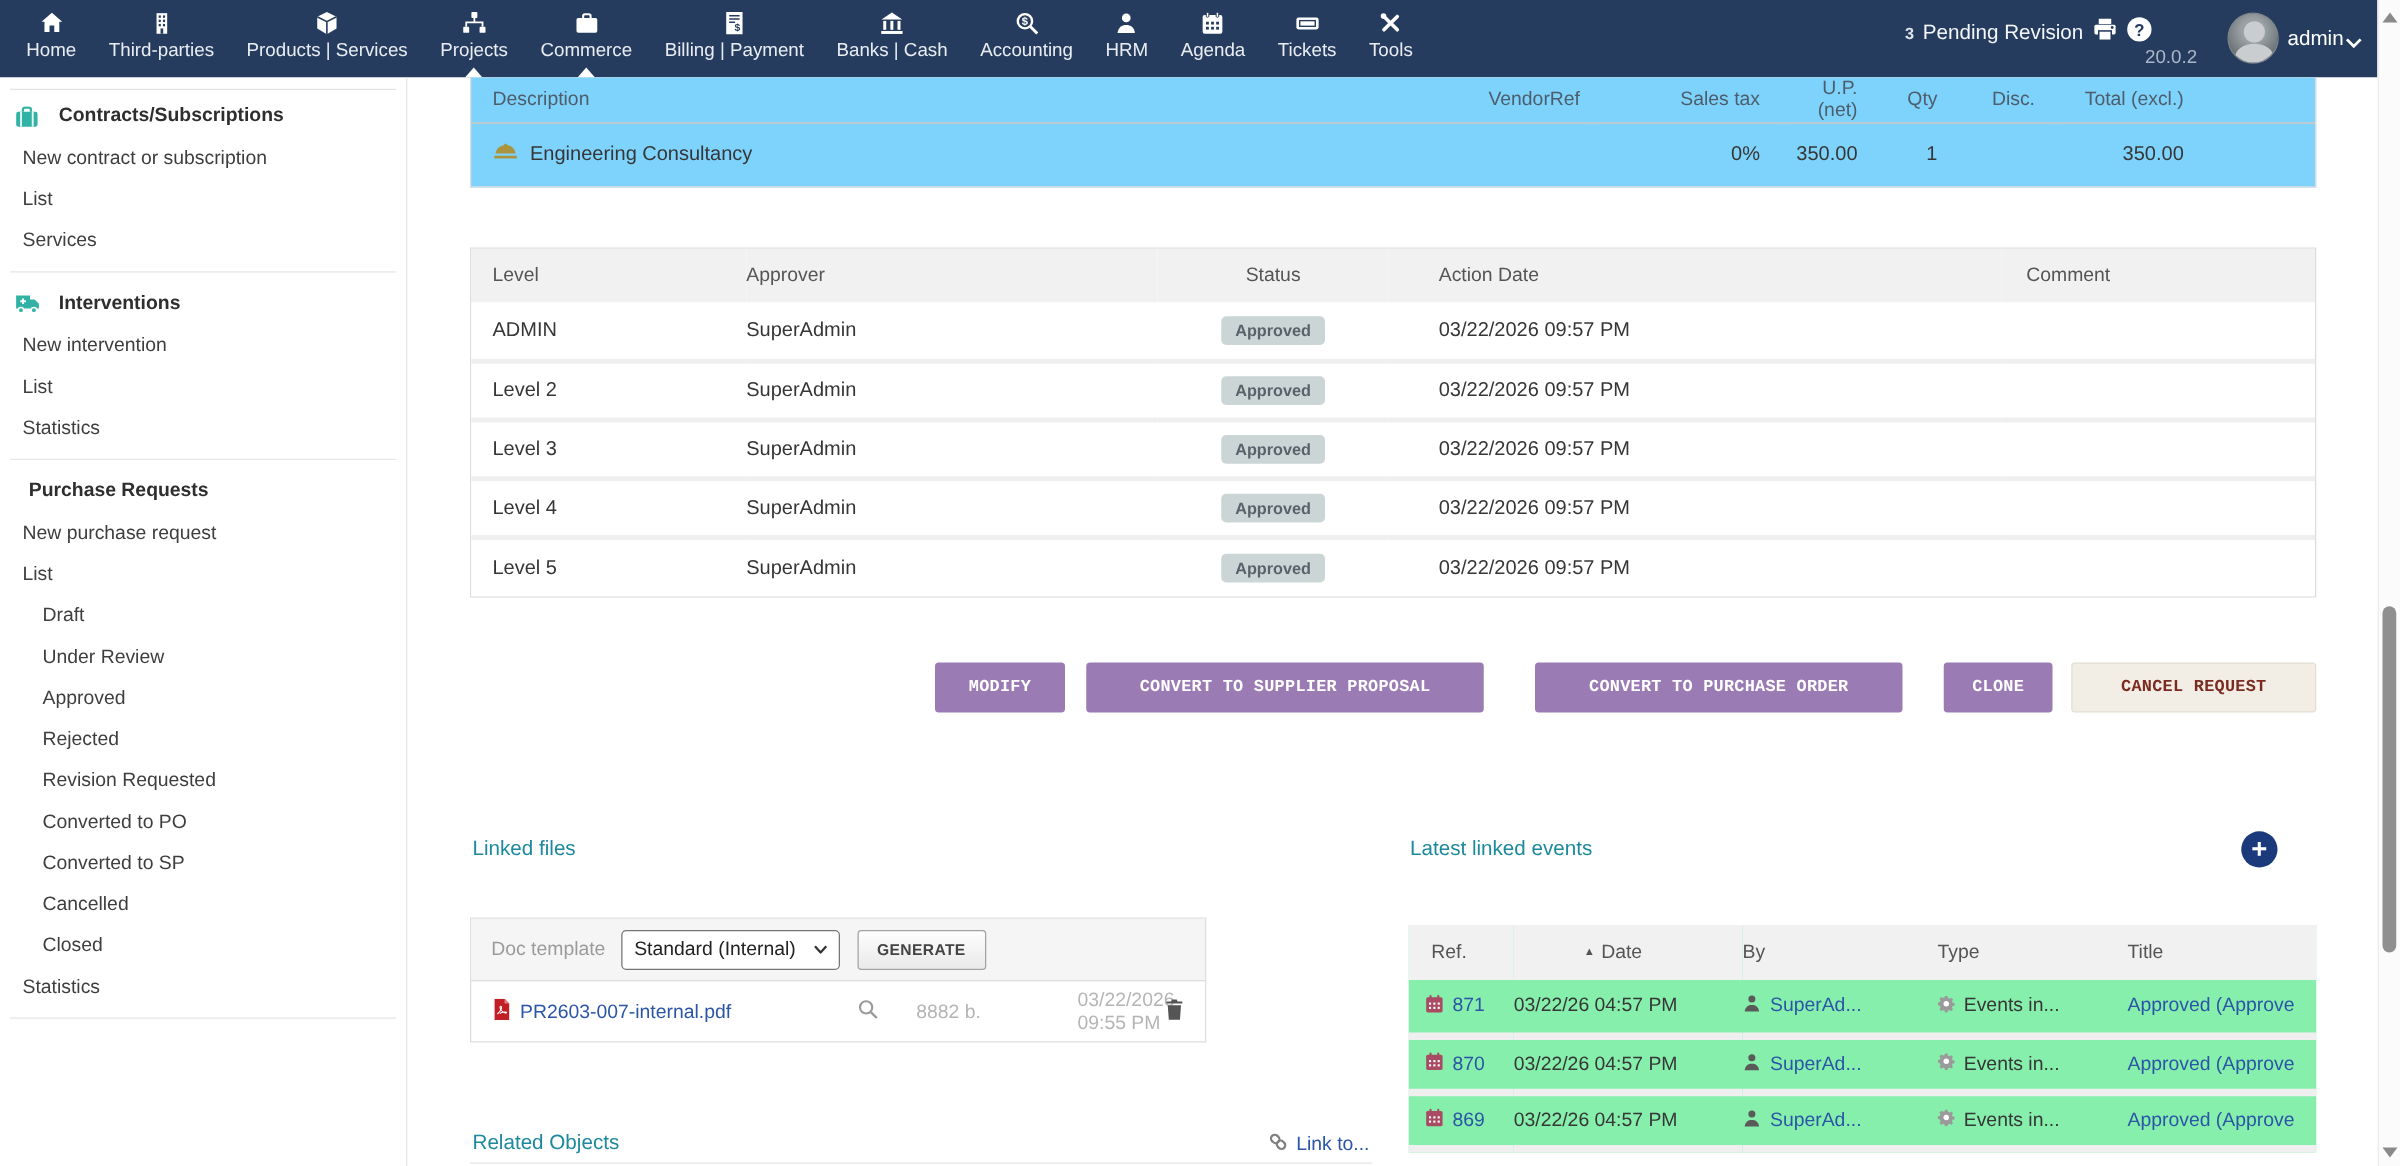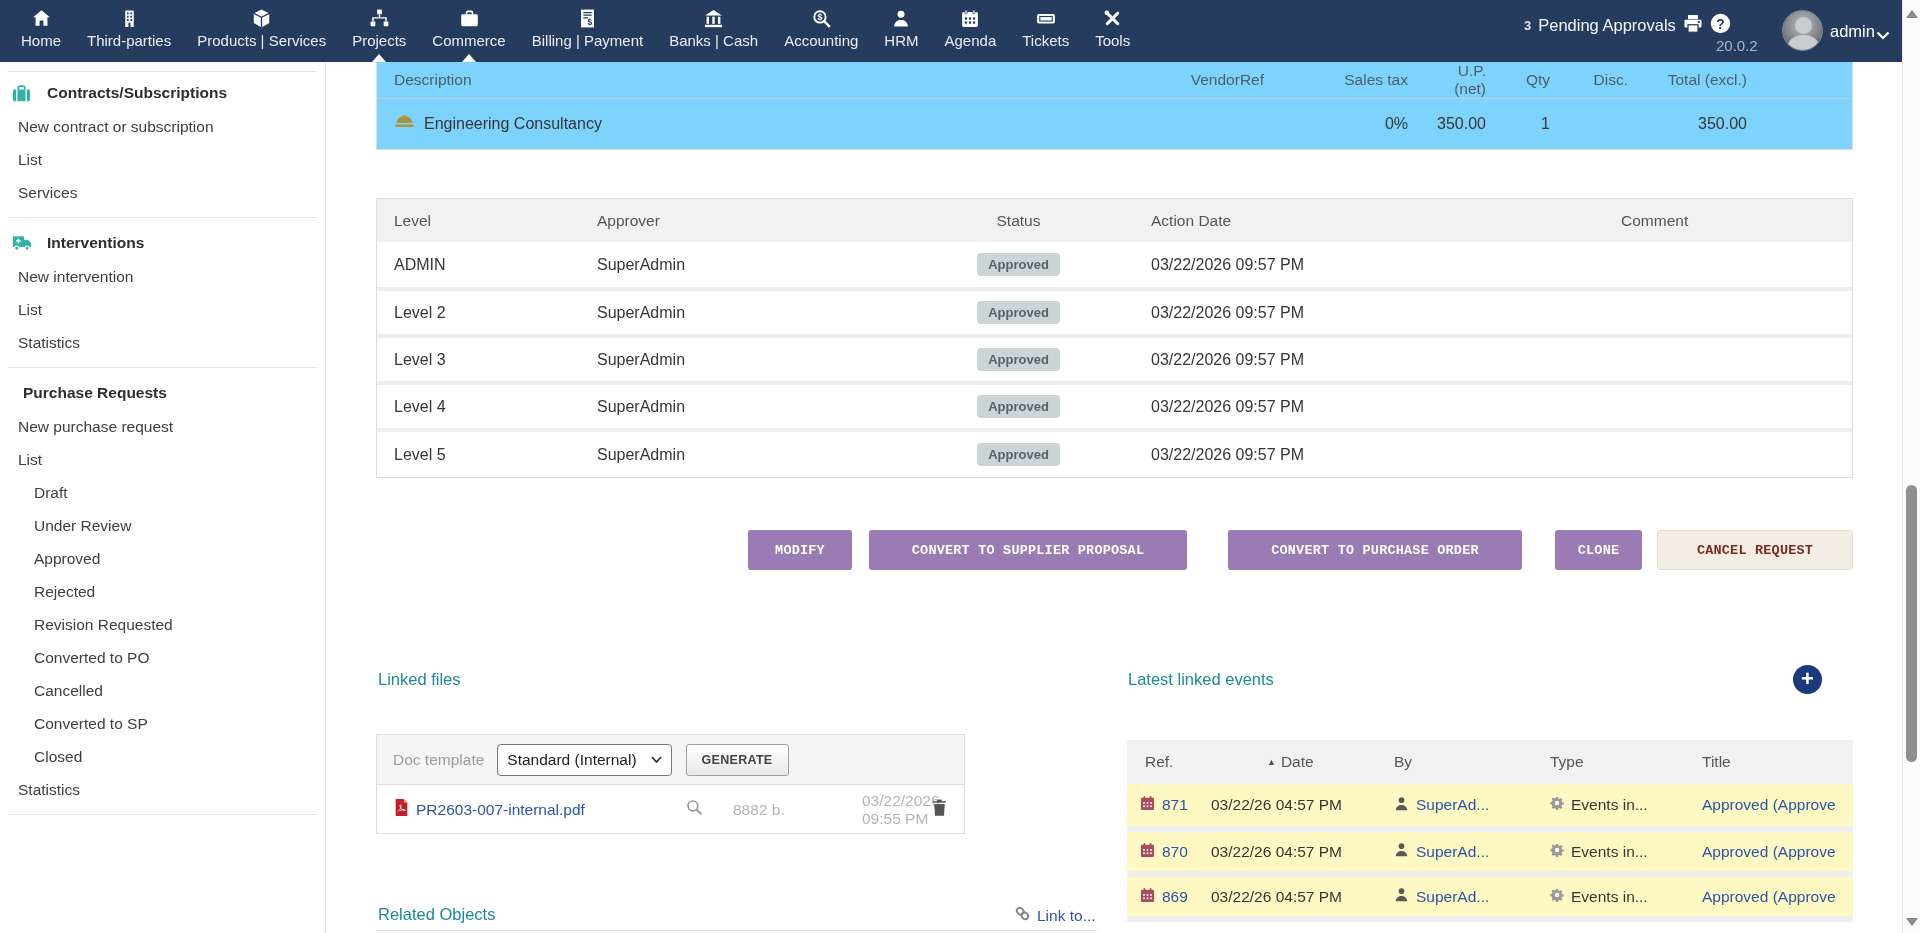--- a/index.html
+++ b/index.html
@@ -112,21 +112,21 @@
   .lf-trash { position:absolute; right:17px; cursor:pointer; }
 
   
   .ro-linkto { position:absolute; left:730px; top:843px; width:370px; display:flex; align-items:center; gap:6px; }
   .ro-linkto a { font-size:15.5px; color:#2b55a7; text-decoration:none; }
   .ro-line { position:absolute; left:50px; top:868px; width:722px; height:1px; background:#e6e6e6; }
 
   
   .ev-plus { position:absolute; left:1467px; top:603px; width:29px; height:29px; border-radius:50%;
              background:#1a3a7c; color:#fff; font-size:22px; font-weight:bold; text-align:center; line-height:27px; cursor:pointer; }
-  .events { position:absolute; left:801px; top:678px; width:726px; background:#fef9c3; }
+  .events { position:absolute; left:801px; top:678px; width:726px; background:#86efac; }
   .events th { height:44px; background:#f1f1f1; font-size:15.5px; font-weight:normal; color:#555; text-align:left; }
   .events td { height:45px; font-size:15.5px; color:#363636; white-space:nowrap; overflow:hidden; }
   .events tbody tr { border-bottom:6px solid #efefef; }
   .ev-ref { width:84px; padding-left:13px; }
   .ev-date { width:183px; }
   .ev-by { width:150px; }
   .ev-type { width:152px; padding-left:6px; }
   .ev-title { padding-left:6px; }
   th.ev-ref { padding-left:18px; }
   th.ev-date { padding-left:0; }
@@ -270,21 +270,21 @@
           </g>
           <circle cx="3.2" cy="3.2" r="1.9"></circle>
         </svg>
       </span>
     <span class="nlabel">Tools</span>
   </div>
 
   <div class="nav-right">
     <div class="pending-row">
       <span class="pending-count">3</span>
-      <span class="pending-label">Pending Approvals</span>
+      <span class="pending-label">Pending Revision</span>
       <span class="pr-ico"><svg width="22" height="20" viewBox="0 0 16 16">
             <rect x="4" y="0.8" width="8" height="3.4" fill="#fff"></rect>
             <rect x="1.2" y="4.6" width="13.6" height="6.2" rx="1" fill="#fff"></rect>
             <rect x="4" y="8.6" width="8" height="6" fill="#fff" stroke="#263c5e" stroke-width="1"></rect>
             <circle cx="12.6" cy="6.4" r="0.9" fill="#263c5e"></circle>
           </svg></span>
       <span class="pr-ico"><svg width="21" height="21" viewBox="0 0 16 16">
             <circle cx="8" cy="8" r="7.4" fill="#fff"></circle>
             <text x="8" y="12" font-size="10.5" fill="#263c5e" font-weight="bold" text-anchor="middle" font-family="Liberation Sans">?</text>
           </svg></span>
@@ -347,22 +347,22 @@
     <span>Purchase Requests</span>
   </div>
   <div class="side-item">New purchase request</div>
   <div class="side-item">List</div>
   <div class="side-item indent">Draft</div>
   <div class="side-item indent">Under Review</div>
   <div class="side-item indent">Approved</div>
   <div class="side-item indent">Rejected</div>
   <div class="side-item indent">Revision Requested</div>
   <div class="side-item indent">Converted to PO</div>
+  <div class="side-item indent">Converted to SP</div>
   <div class="side-item indent">Cancelled</div>
-  <div class="side-item indent">Converted to SP</div>
   <div class="side-item indent">Closed</div>
   <div class="side-item">Statistics</div>
   <div class="side-divider"></div>
 </div>
 
 <div class="main">
 
   <div class="lines-table">
     <table>
       <colgroup>

